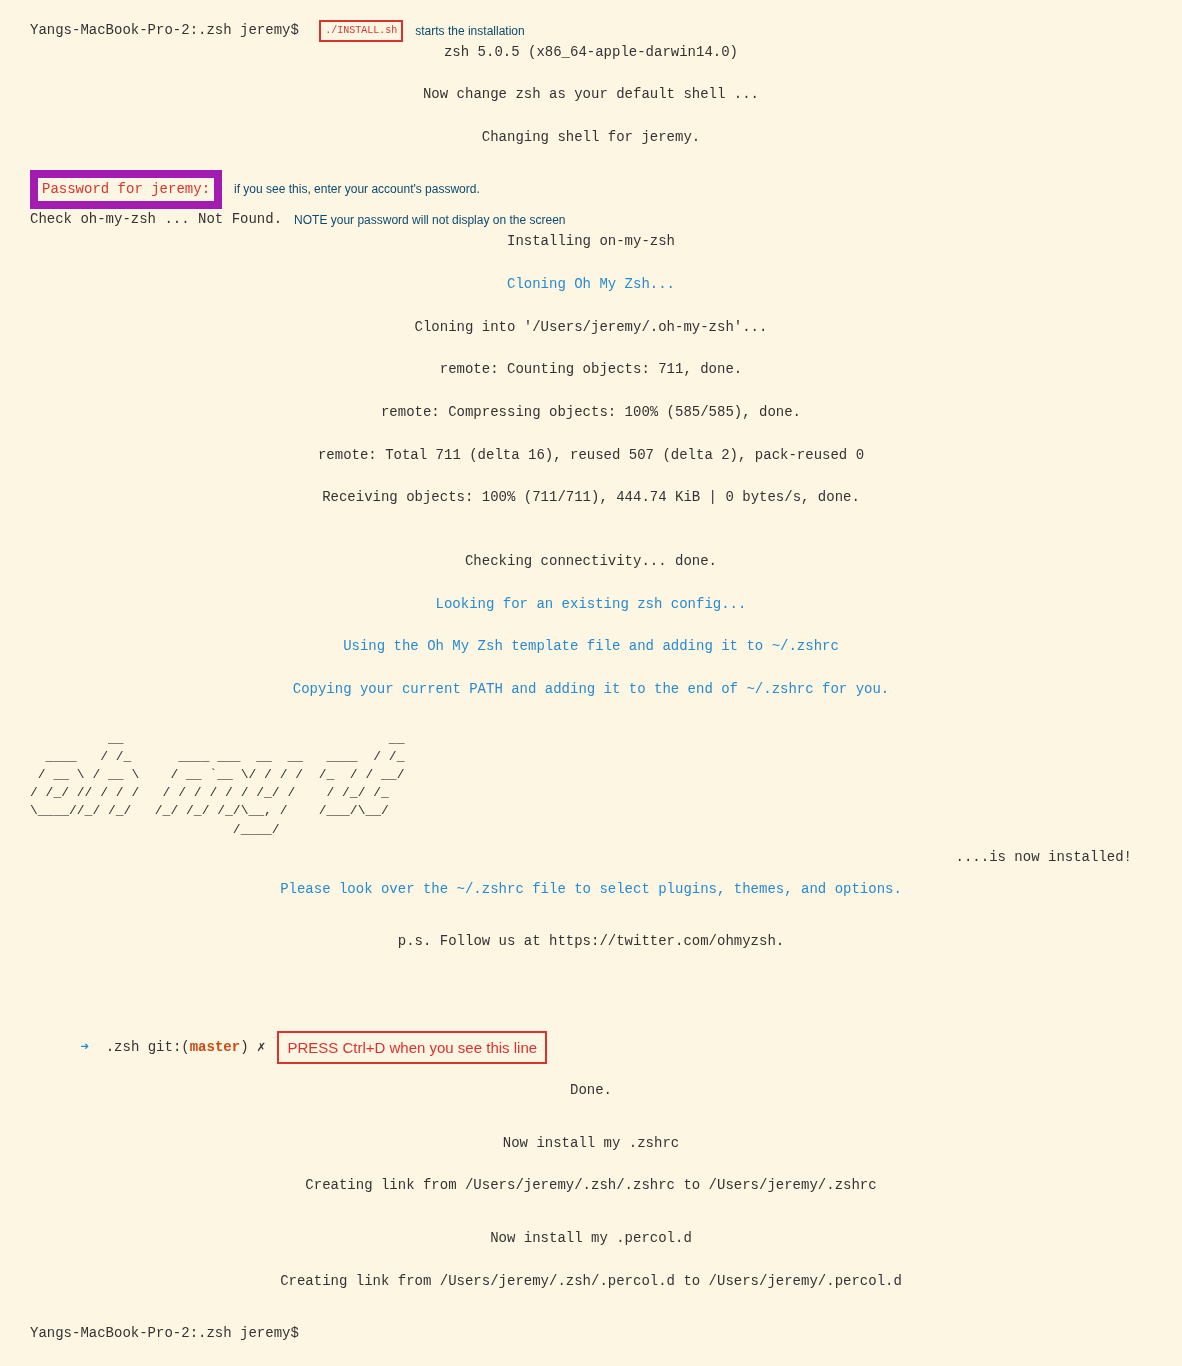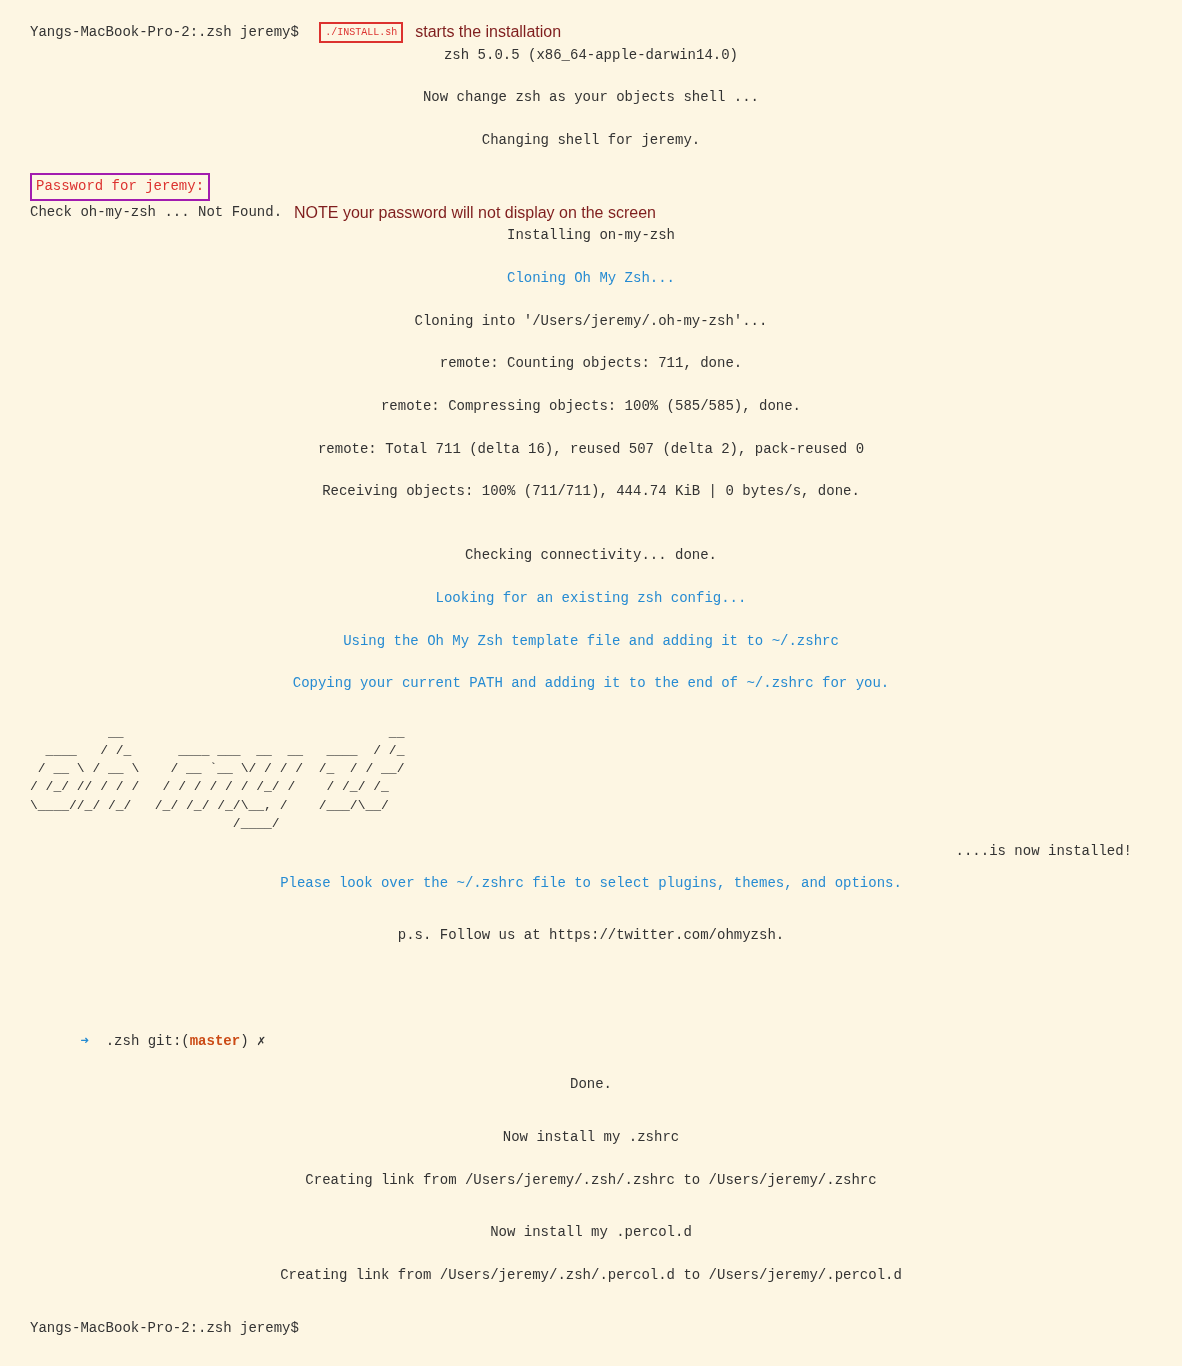--- a/index.html
+++ b/index.html
@@ -30,23 +30,23 @@
 
     .color-default {
       color: #333333;
     }
 
     .color-blue {
       color: #268bd2;
     }
 
     .color-annotation {
-      color: #7f1d1d;
+      color: #0c4a6e;
       font-family: Arial, sans-serif;
-      font-size: 16px;
+      font-size: 12px;
       font-weight: normal;
     }
 
     .inline-code-box {
       border: 2px solid #dc322f;
       color: #dc322f;
       font-family: 'Courier New', Courier, monospace;
       font-size: 10px;
       padding: 1px 4px;
       display: inline;
@@ -56,21 +56,21 @@
       border: 2px solid #dc322f;
       color: #dc322f;
       font-family: Arial, sans-serif;
       font-size: 15px;
       font-weight: normal;
       padding: 3px 8px;
       display: inline;
     }
 
     .password-box {
-      border: 2px solid #a21caf;
+      border: 8px solid #a21caf;
       color: #dc322f;
       font-family: 'Courier New', Courier, monospace;
       font-size: 14px;
       padding: 1px 4px;
       display: inline;
     }
 
     .line-with-annotation {
       display: flex;
       align-items: center;
@@ -110,28 +110,29 @@
   <div class="line-with-annotation">
     <span class="terminal-line color-default">Yangs-MacBook-Pro-2:.zsh jeremy$ </span>
       <span class="inline-code-box">./INSTALL.sh</span>
     <span class="color-annotation">starts the installation</span>
   </div>
 
   
   <span class="terminal-line color-default">zsh 5.0.5 (x86_64-apple-darwin14.0)</span><br>
 
   
-  <span class="terminal-line color-default">Now change zsh as your objects shell ...</span><br>
+  <span class="terminal-line color-default">Now change zsh as your default shell ...</span><br>
 
   
   <span class="terminal-line color-default">Changing shell for jeremy.</span><br>
 
   
   <div class="line-with-annotation">
     <span class="password-box">Password for jeremy:</span>
+    <span class="color-annotation">if you see this, enter your account's password.</span>
   </div>
 
   
   <div class="line-with-annotation">
     <span class="terminal-line color-default">Check oh-my-zsh ... Not Found.</span>
     <span class="color-annotation">NOTE your password will not display on the screen</span>
   </div>
 
   
   <span class="terminal-line color-default">Installing on-my-zsh</span><br>
@@ -181,20 +182,21 @@
   
   <br>
 
   <div class="spacer"></div>
 
   
   <div class="line-with-annotation">
     <span class="terminal-line color-default">
       <span class="prompt-arrow">➜</span>  <span style="color:#333;">.zsh</span> <span style="color:#333;">git:(</span><span class="prompt-master">master</span><span style="color:#333;">)</span> <span style="color:#333;">✗</span>
     </span>
+    <span class="annotation-box">PRESS Ctrl+D when you see this line</span>
   </div>
 
   
   <span class="terminal-line color-default">Done.</span><br>
 
   <div class="spacer"></div>
 
   
   <span class="terminal-line color-default">Now install my .zshrc</span><br>
   <span class="terminal-line color-default">Creating link from /Users/jeremy/.zsh/.zshrc to /Users/jeremy/.zshrc</span><br>

